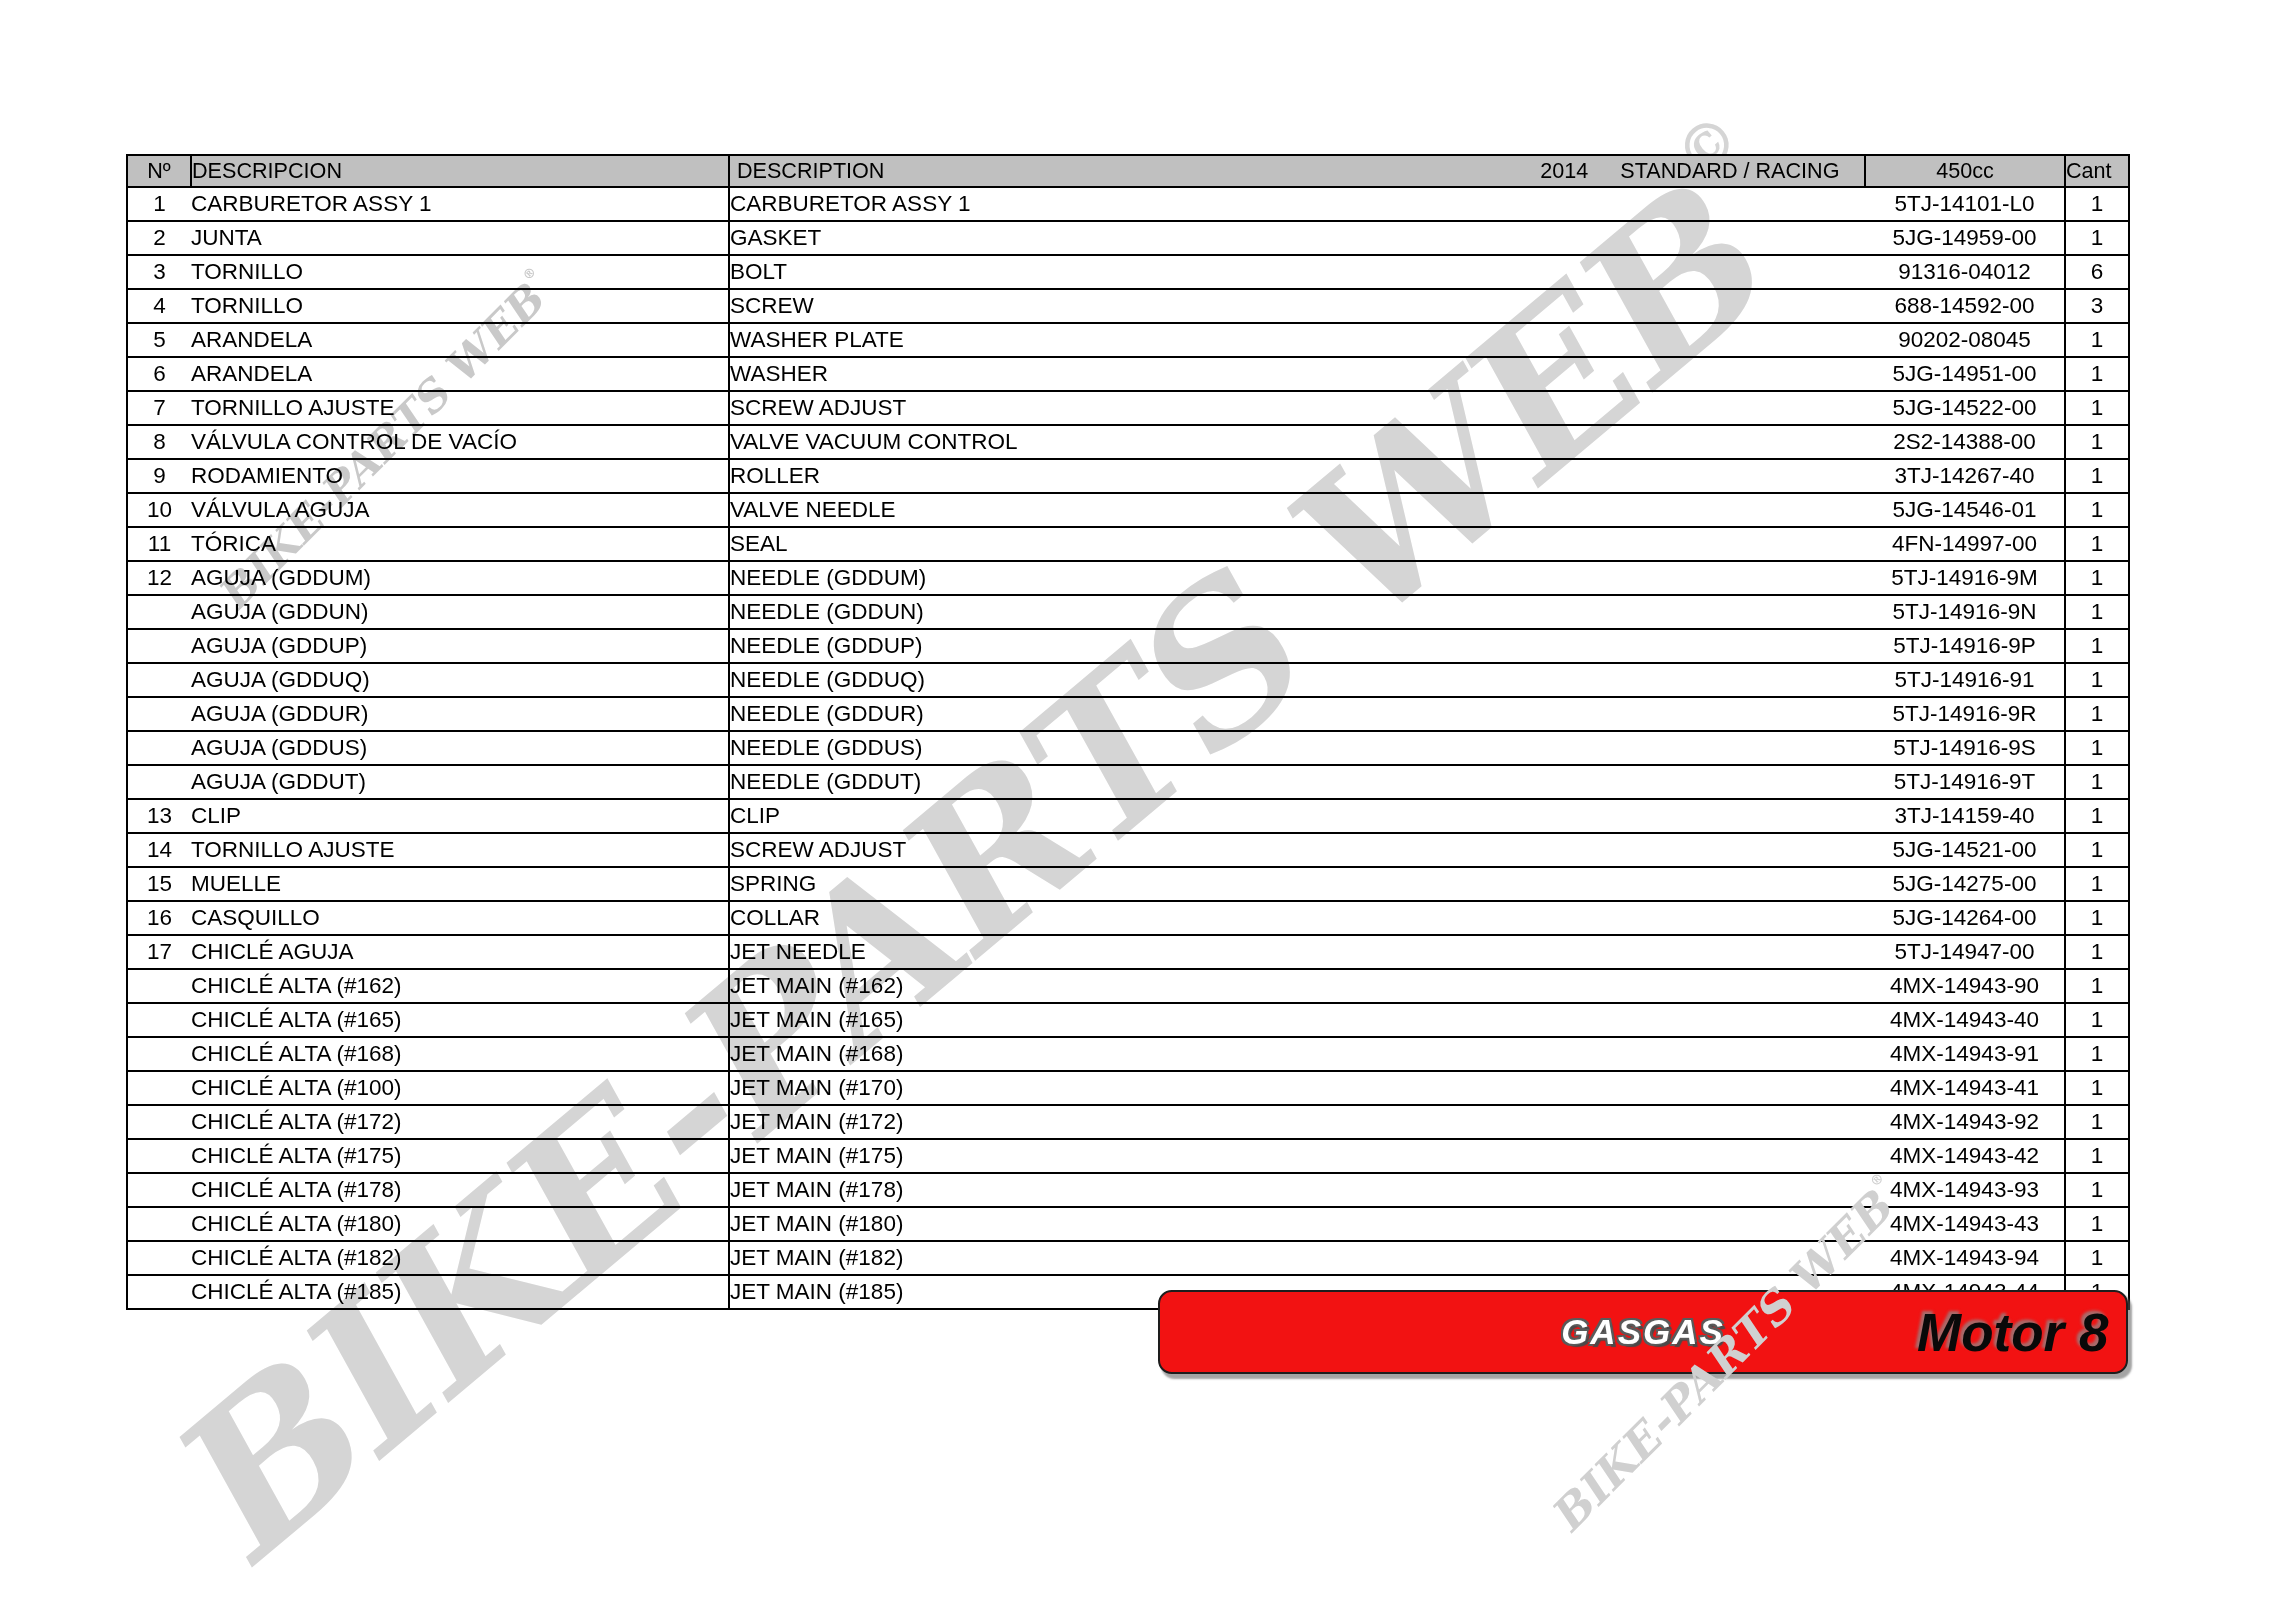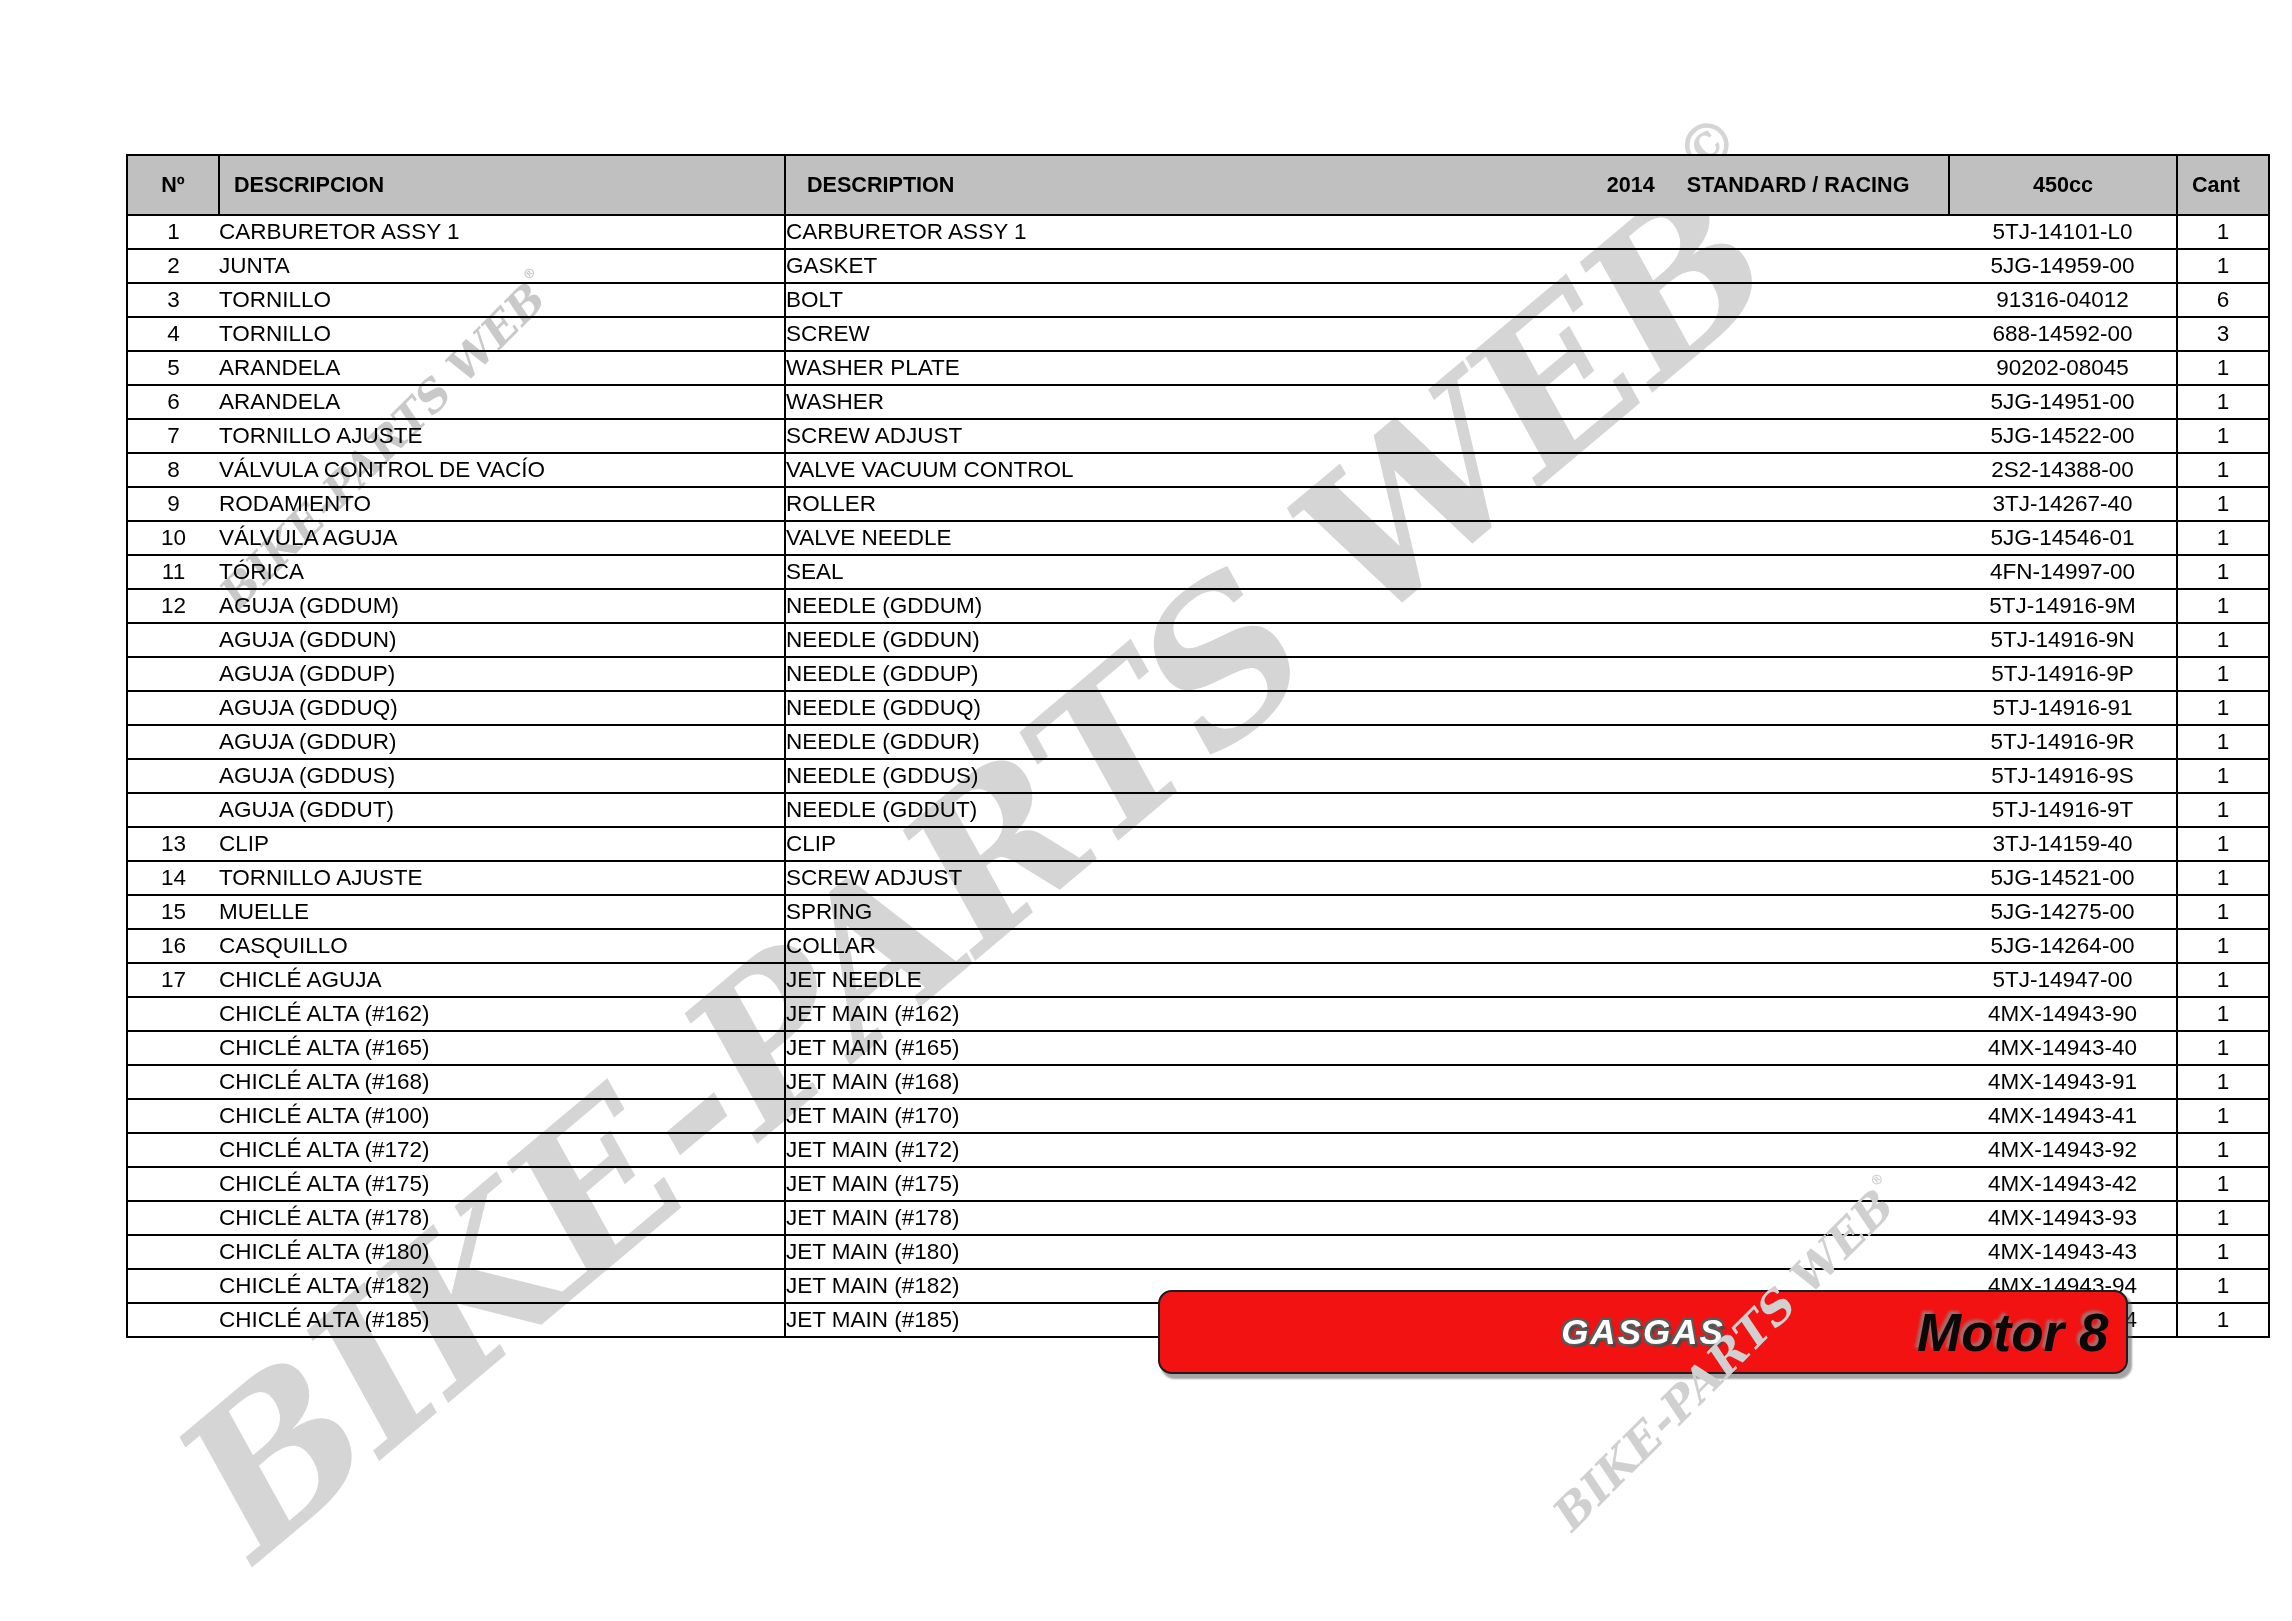--- a/index.html
+++ b/index.html
@@ -28,21 +28,21 @@
     transform:translate(-50%,-50%) rotate(-45deg);z-index:3;
   }
   
   #parts-table{
     position:absolute;left:126px;top:154px;z-index:1;
     border-collapse:collapse;table-layout:fixed;width:1992px;
     font-size:22.5px;color:#000;background:transparent;
   }
   #parts-table th{
     background:#c0c0c0;border:2px solid #000;height:30px;
-    font-size:21.6px;font-weight:bold;padding:14px;margin-left:15px;
+    font-size:21.6px;font-weight:normal;padding:0;margin-left:15px;
   }
   #parts-table td{
     border-top:2px solid #000;border-bottom:2px solid #000;
     height:32px;padding:0;overflow:hidden;background:transparent;
     font-size:22.5px;line-height:1;vertical-align:middle;
   }
   #parts-table{border:2.9px solid #000;}
   th.h-no{width:62px;}
   th.h-desc1{width:536px;text-align:left;padding-left:8.8px;}
   th.h-desc2{width:1134px;}

